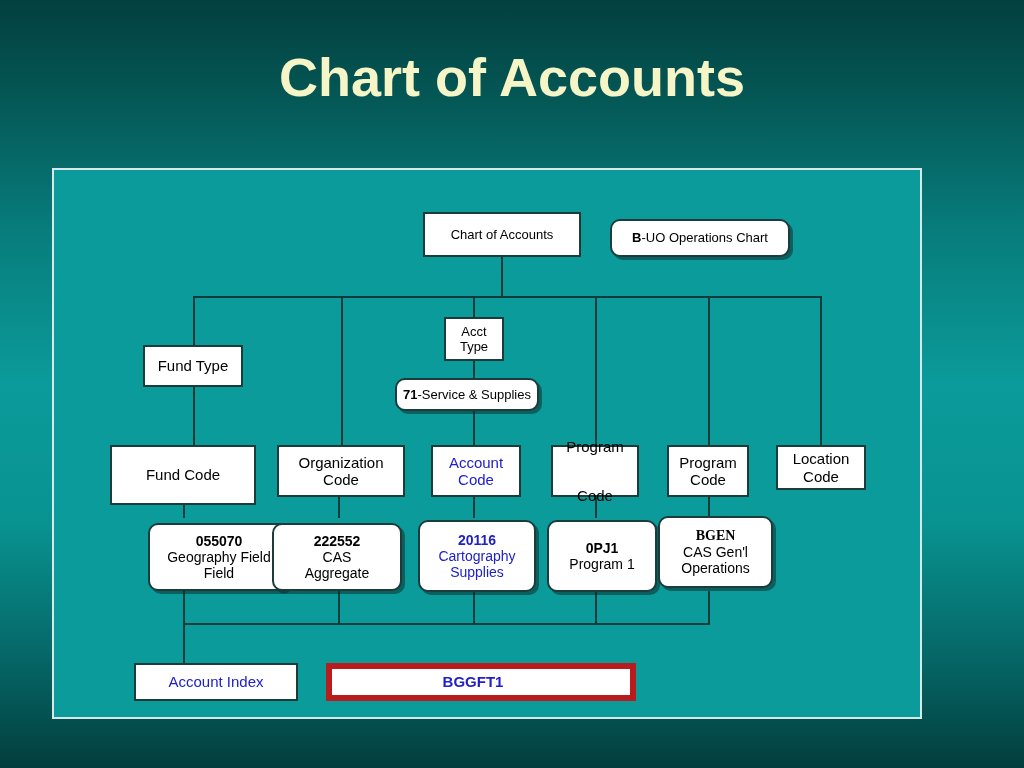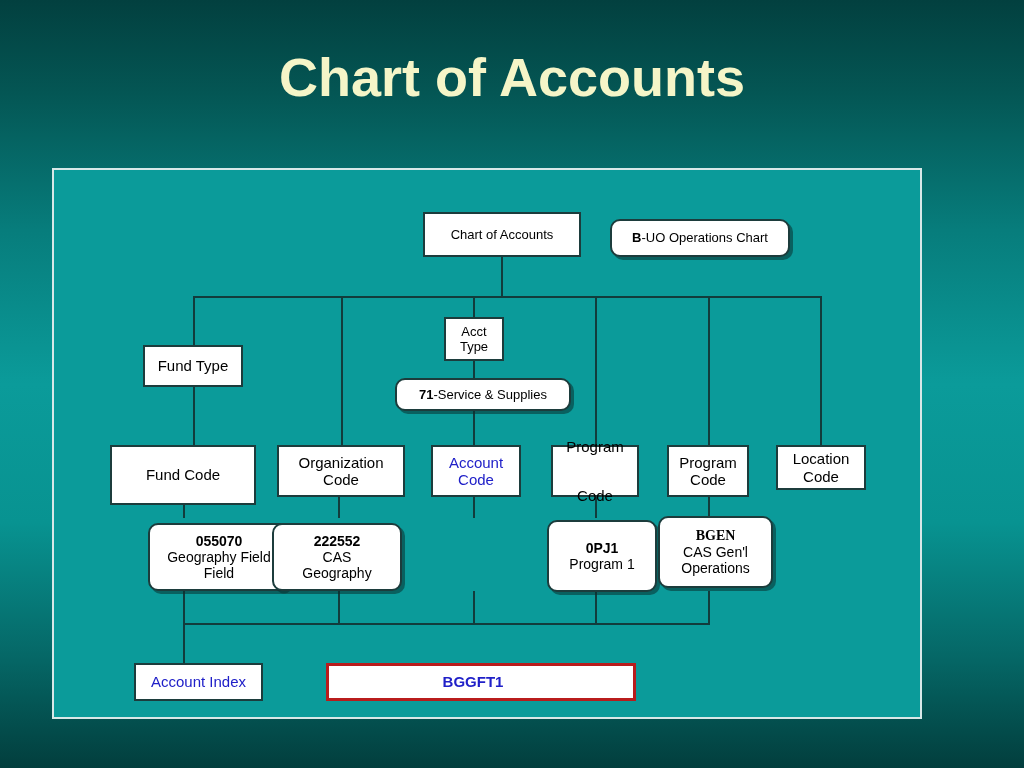--- a/index.html
+++ b/index.html
@@ -94,21 +94,21 @@
   .serif-b {
     font-family: "Liberation Serif", serif;
     font-weight: bold;
   }
 
   .n-small { font-size: 13px; }
   .n-mid   { font-size: 15px; }
   .n-code  { font-size: 15px; }
   .n-val   { font-size: 14px; }
 
-  .node.heavy { border: 3px solid #b91c1c; gap: 16px; }
+  .node.heavy { border: 6px solid #b91c1c; gap: 16px; }
 </style>
 </head>
 <body>
 
 <div id="slide">
 
   <div class="slide-title">Chart of Accounts</div>
 
   <div class="panel">
 
@@ -153,21 +153,21 @@
       <span><b>B</b></span>
         <span> - </span>
         <span>UO Operations Chart</span>
     </div>
 
     <div class="node n-small" style="left:390px; top:147px; width:60px; height:44px; flex-direction:column;">
       <span class="ln">Acct</span>
       <span class="ln">Type</span>
     </div>
 
-    <div class="node rounded shadowed n-small" style="left:341px; top:208px; width:176px; height:33px;">
+    <div class="node rounded shadowed n-small" style="left:341px; top:208px; width:144px; height:33px;">
       <span><b>71</b></span>
         <span> - </span>
         <span>Service &amp; Supplies</span>
     </div>
 
     <div class="node n-mid" style="left:89px; top:175px; width:100px; height:42px;align-items:center;">
       <span class="ln">Fund Type</span>
     </div>
 
     <div class="node n-code" style="left:56px; top:275px; width:146px; height:60px; flex-direction:column;text-align:center;">
@@ -201,36 +201,41 @@
 
     <div class="node rounded shadowed n-val" style="left:58px; top:353px; width:142px; height:68px; flex-direction:column;margin-left:36px;">
       <span class="ln"><b>055070</b></span>
       <span class="ln">Geography Field</span>
       <span class="ln">Field</span>
     </div>
 
     <div class="node rounded shadowed n-val" style="left:218px; top:353px; width:130px; height:68px; flex-direction:column;">
       <span class="ln"><b>222552</b></span>
       <span class="ln">CAS</span>
-      <span class="ln">Geography</span>
-    </div>
-
+      <span class="ln">Aggregate</span>
+    </div>
+
+    <div class="node rounded shadowed n-val blue" style="left:364px; top:350px; width:118px; height:72px; flex-direction:column;">
+      <span class="ln"><b>20116</b></span>
+      <span class="ln">Cartography</span>
+      <span class="ln">Supplies</span>
+    </div>
 
     <div class="node rounded shadowed n-val" style="left:493px; top:350px; width:110px; height:72px; flex-direction:column;">
       <span class="ln"><b>0PJ1</b></span>
       <span class="ln">Program 1</span>
     </div>
 
     <div class="node rounded shadowed n-val" style="left:604px; top:346px; width:115px; height:72px; flex-direction:column;">
       <span class="ln serif-b">BGEN</span>
       <span class="ln">CAS Gen'l</span>
       <span class="ln">Operations</span>
     </div>
 
-    <div class="node n-mid blue" style="left:80px; top:493px; width:129px; height:38px;">
+    <div class="node n-mid blue" style="left:80px; top:493px; width:164px; height:38px;">
       <span class="ln">Account  Index</span>
     </div>
 
     <div class="node heavy n-mid blue" style="left:272px; top:493px; width:310px; height:38px;">
       <span><b>BGGFT1</b></span>
         <span>  </span>
     </div>
 
   </div>
 </div>

